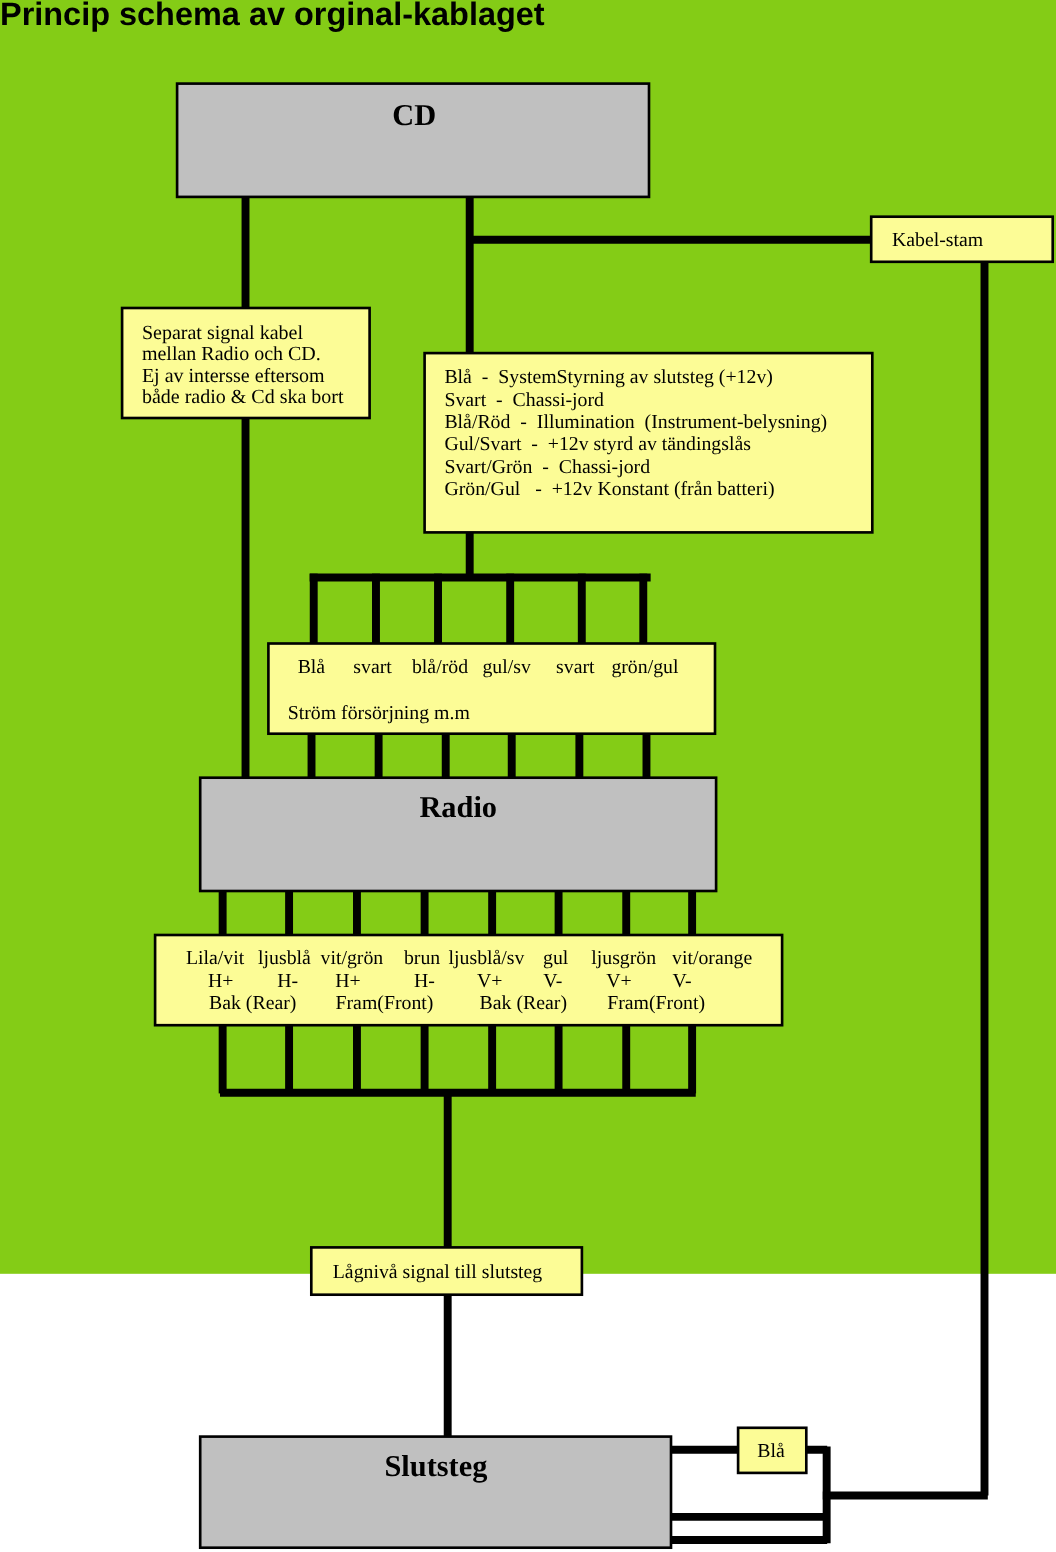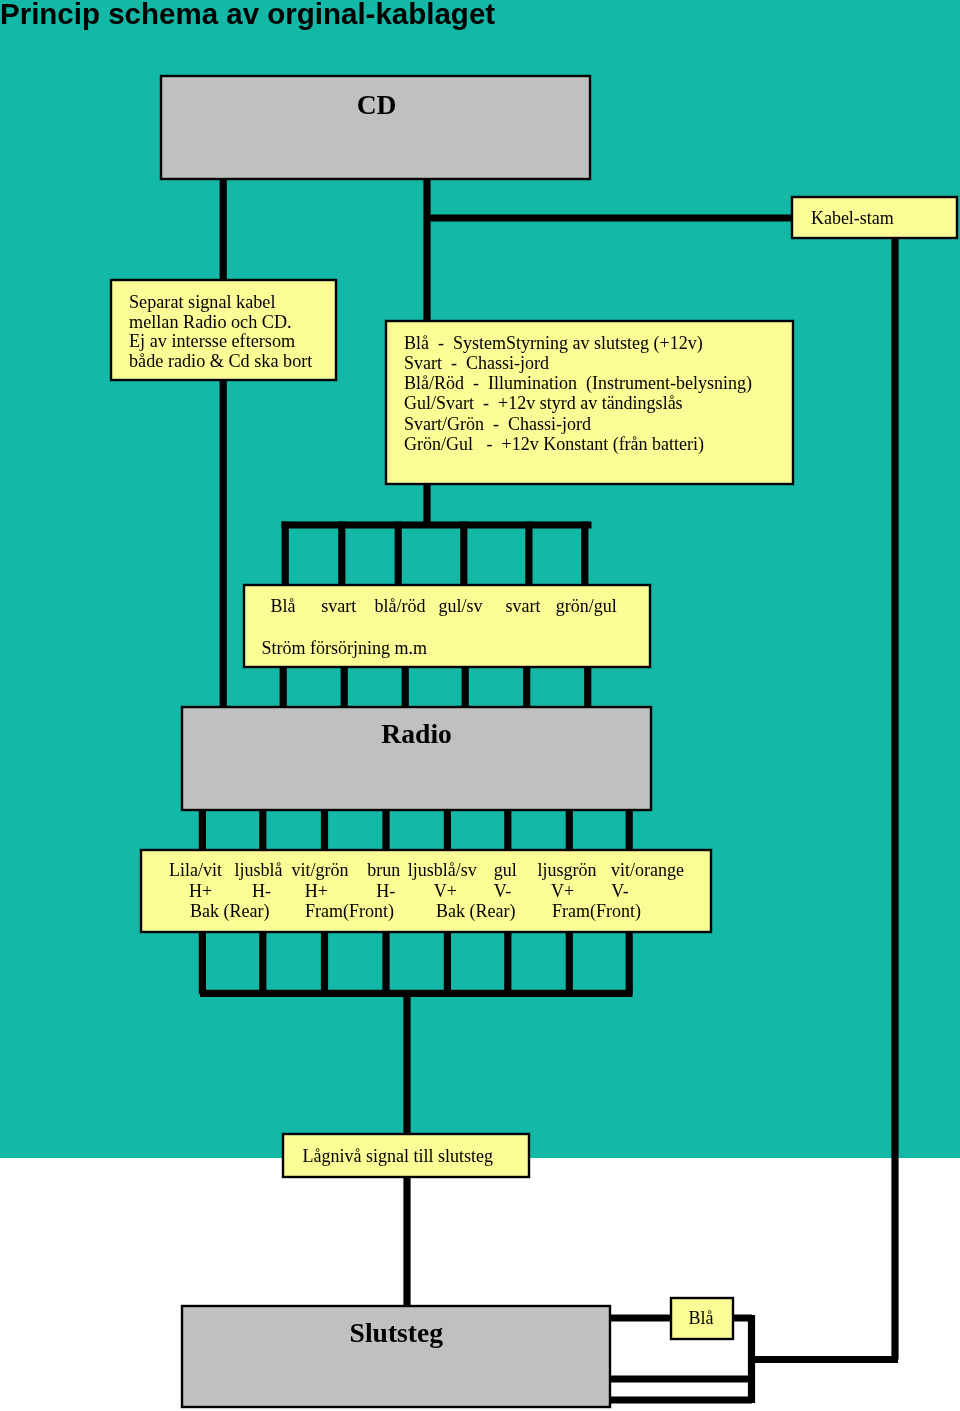--- a/index.html
+++ b/index.html
@@ -1,17 +1,17 @@
 <!DOCTYPE html>
 <html><head>
 <meta charset="utf-8">
 <style>
   html,body{margin:0;padding:0;background:#ffffff;-webkit-font-smoothing:antialiased;}
   body{width:960px;height:1411px;overflow:hidden;}
-  #root{position:relative;width:960px;height:1158px;background:#14b8a6;text-align:center;}
+  #root{position:relative;width:960px;height:1158px;background:#84cc16;text-align:center;}
   #page-title{position:absolute;left:0px;top:-3px;font-family:"Liberation Sans",sans-serif;font-weight:bold;font-size:29.5px;color:#000;white-space:nowrap;}
   svg#diagram{position:absolute;left:0;top:0;display:block;}
   svg text{font-family:"Liberation Serif",serif;fill:#000;}
   .t-big{font-size:27.6px;font-weight:bold;}
   .t-leg{font-size:18px;}
   .t-note{font-size:18.2px;}
   .t-sm{font-size:18px;}
   rect.grey{fill:#c0c0c0;stroke:#000;stroke-width:2.4;}
   rect.yel{fill:#fcfc96;stroke:#000;stroke-width:2.4;}
   .w{stroke:#000;fill:none;}

